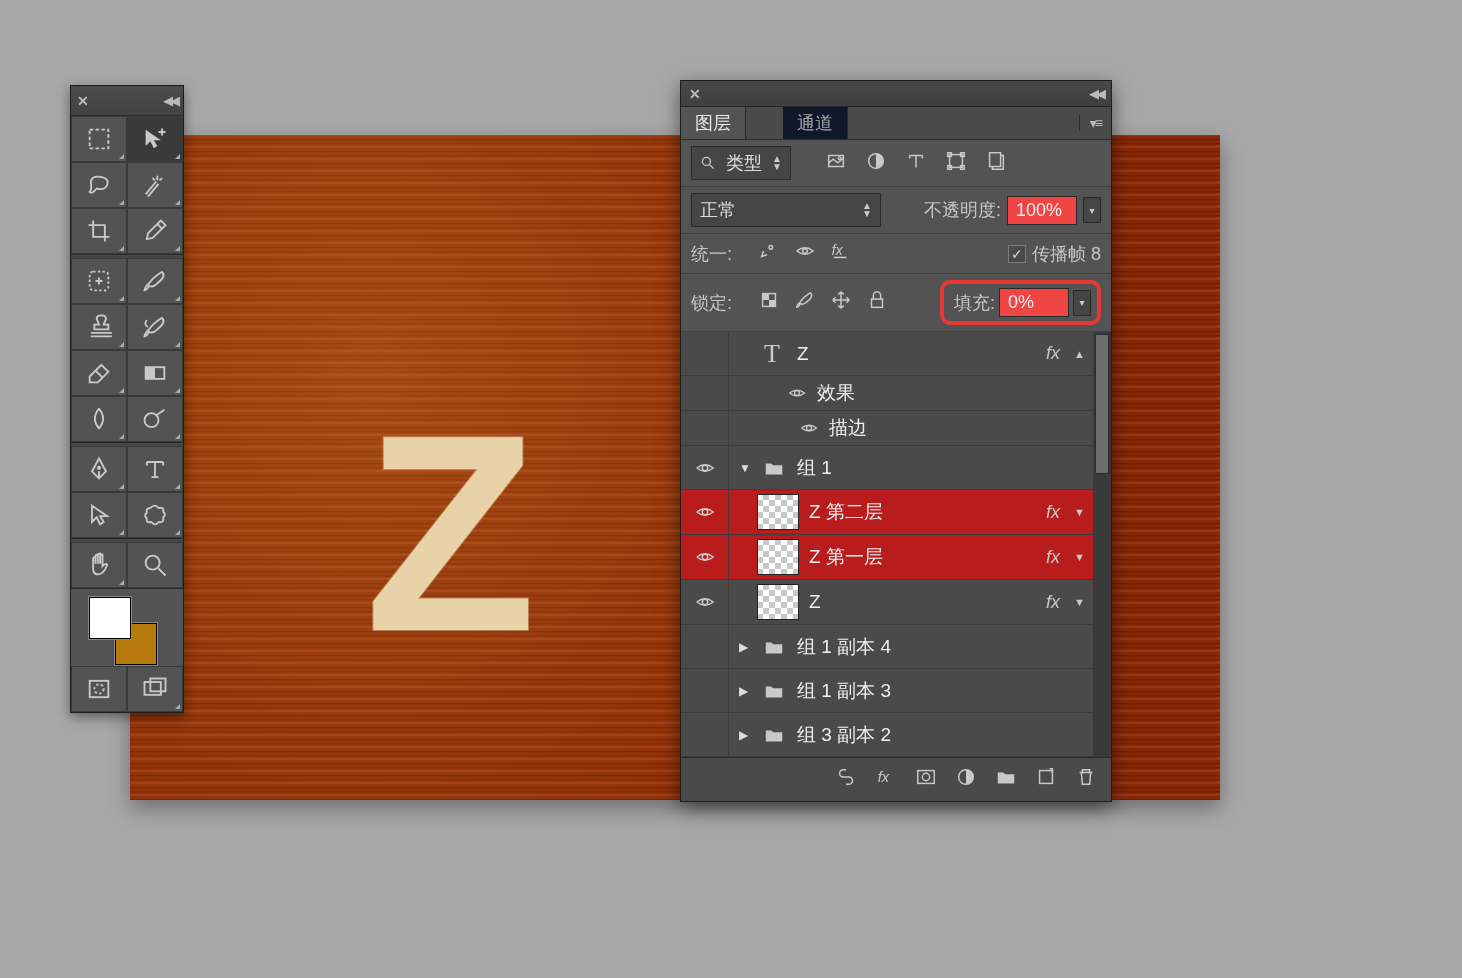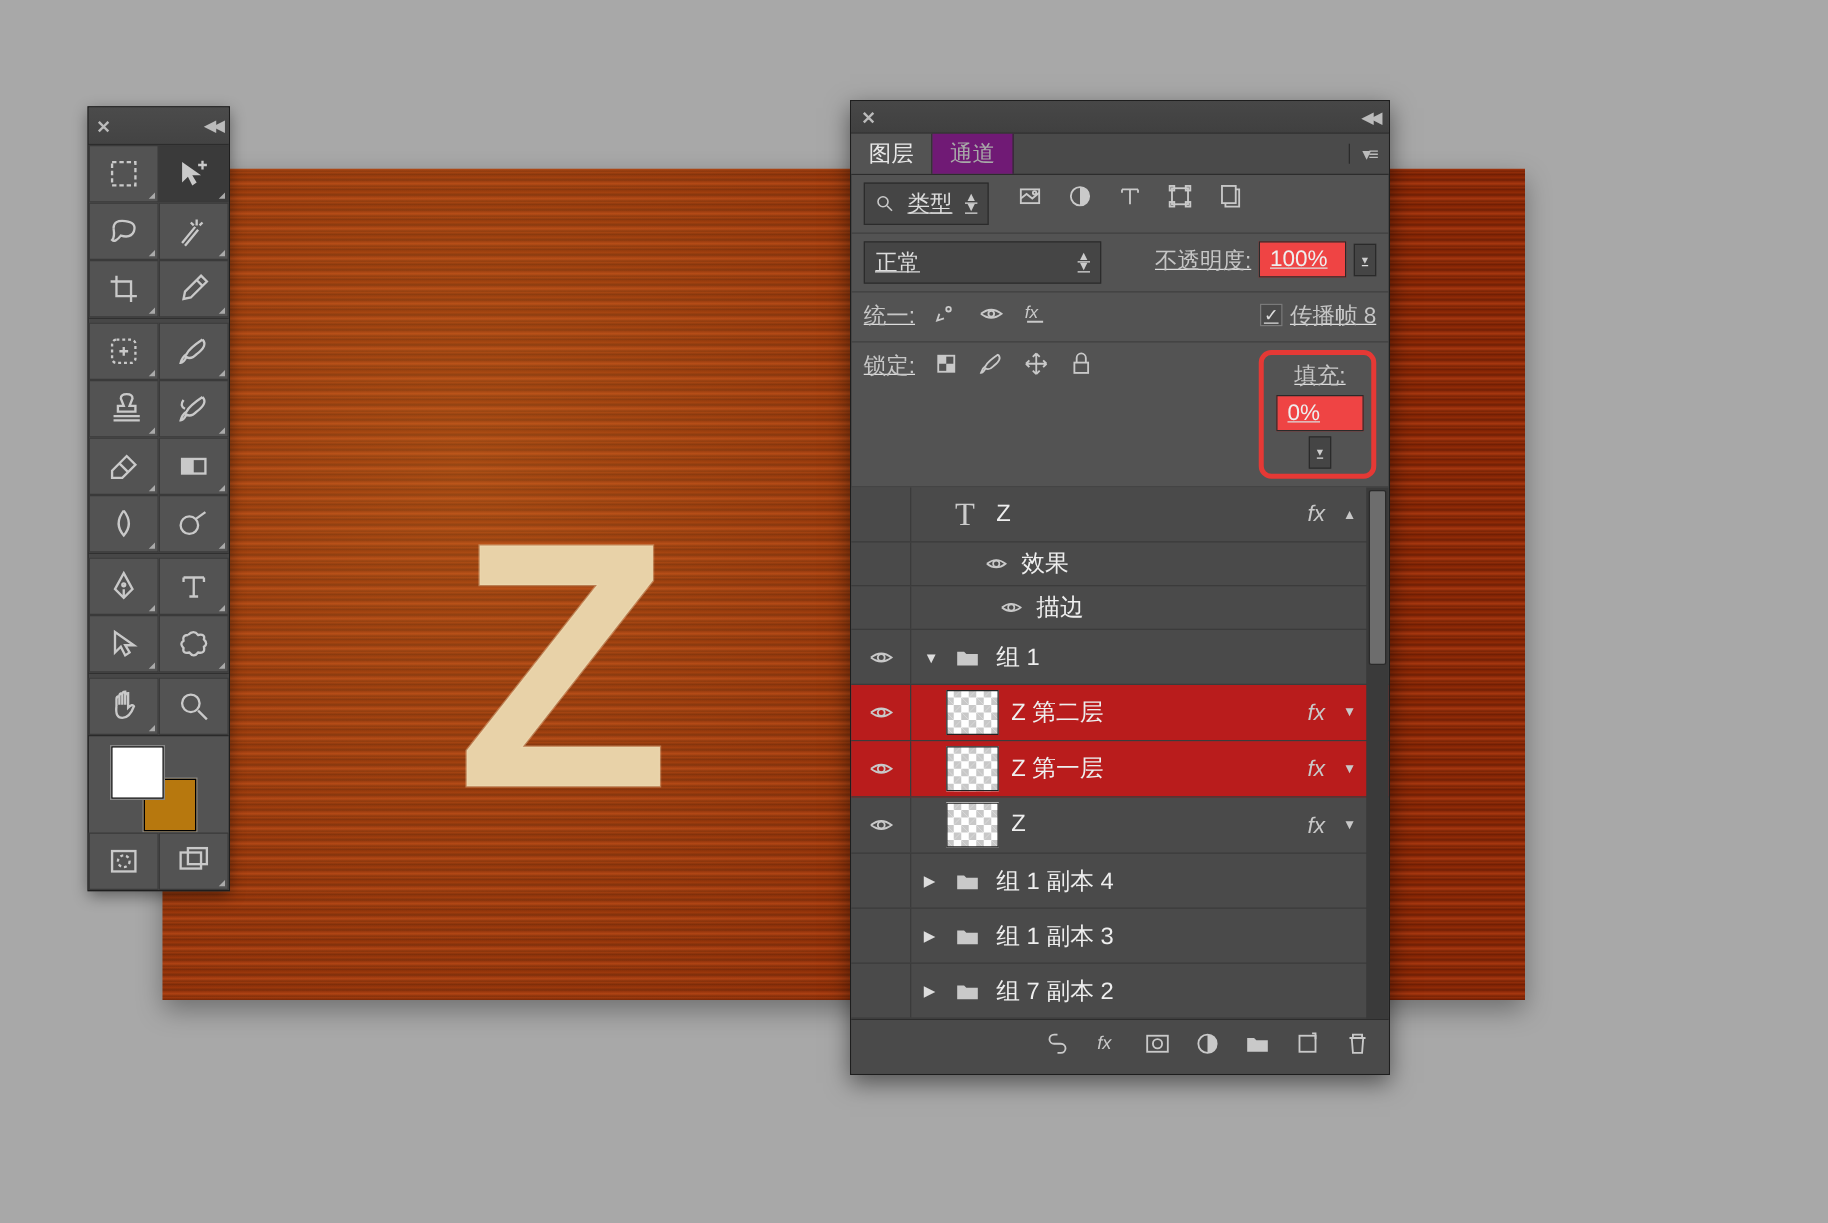--- a/index.html
+++ b/index.html
@@ -145,30 +145,29 @@
   border-bottom: 1px solid #2c2c2c;
   align-items: center;
 }
 .lp-tab {
   padding: 4px 14px 4px 14px;
   font-size: 18px;
   color: #e8e8e8;
   background: #535353;
   border-right: 1px solid #2c2c2c;
 }
-.lp-tab.inactive { background: #701a75; color: #a8a8a8; }
+.lp-tab.inactive { background: #0f172a; color: #a8a8a8; margin-left: 37px; }
 .lp-menu { margin-left: auto; padding: 0 10px; color: #bbb; font-size: 14px; letter-spacing: -2px; border-left:1px solid #2b2b2b; height:100%; display:flex; align-items:center;}
 
 .lp-row {
   display: flex;
-  align-items: flex-start;
-  gap: 8px;
+  align-items: center;
+  gap: 20px;
   padding: 6px 10px;
   border-bottom: 1px solid #404040;
-  text-decoration: underline;
 }
 .lp-row .dd {
   background: #454545;
   border: 1px solid #2b2b2b;
   padding: 4px 8px;
   display: flex;
   align-items: center;
   gap: 10px;
   color: #ddd;
 }
@@ -176,21 +175,20 @@
 .filter-icons { display:flex; gap:18px; margin-left:14px; }
 .filter-icons svg { width:22px; height:22px; }
 
 .fill-box {
   display: inline-flex;
   align-items: center;
   gap: 4px;
   border: 4px solid #e53935;
   border-radius: 10px;
   padding: 4px 6px 4px 10px;
-  flex-direction: column;
 }
 .val-box {
   background: #ef4444;
   border: 1px solid #2a2a2a;
   padding: 3px 8px;
   min-width: 70px;
   color: #eee;
   text-align: left;
 }
 .lock-icons { display:flex; gap:14px; margin-left:6px; }
@@ -676,21 +674,21 @@
     </div>
     <div class="layer">
       <div class="eye-col blank">
           <svg viewBox="0 0 24 24" width="22" height="22"></svg>
         </div>
       <div class="layer-body">
         <span class="disclose">▶</span>
         <svg viewBox="0 0 24 24" width="26" height="22">
             <path d="M3 7 L3 19 L21 19 L21 9 L11 9 L9 7 Z" class="fill-ccc"></path>
           </svg>
-        <span class="layer-name">组 7 副本 2</span>
+        <span class="layer-name">组 3 副本 2</span>
       </div>
     </div>
 
     <div class="layer-scroll">
         <div class="thumb"></div>
       </div>
   </div>
 
   <div class="lp-footer">
     <span><svg viewBox="0 0 24 24">

